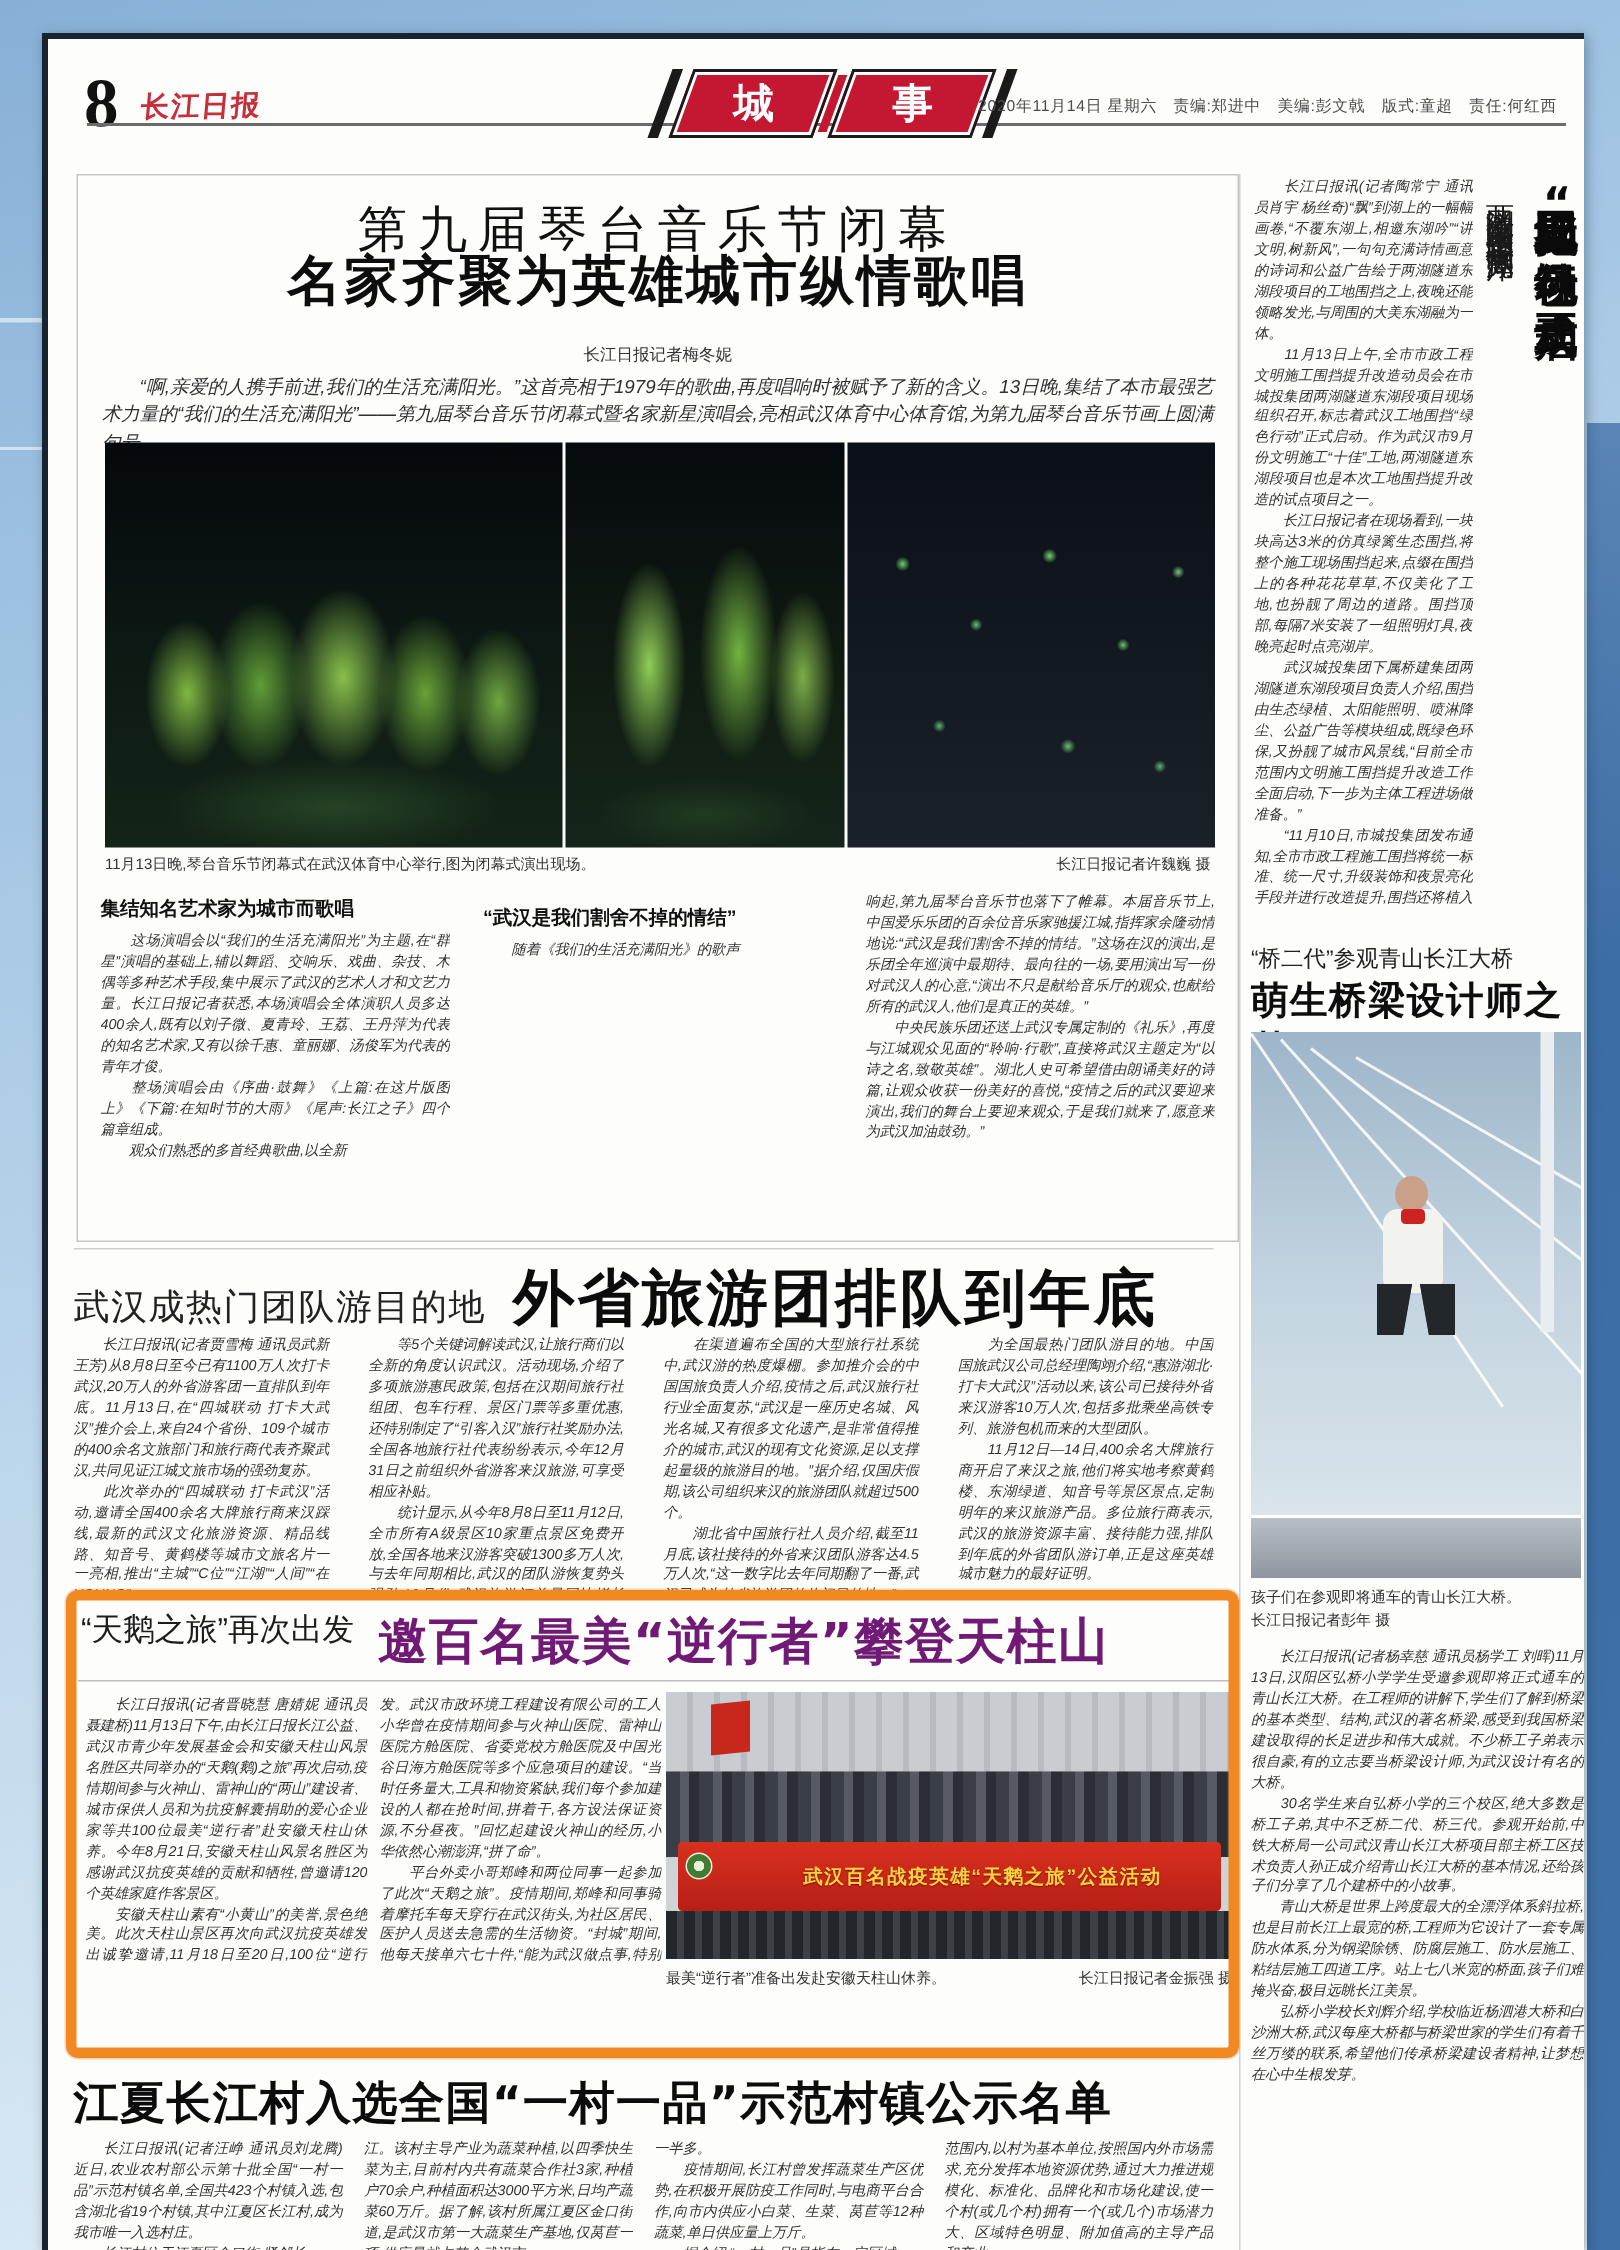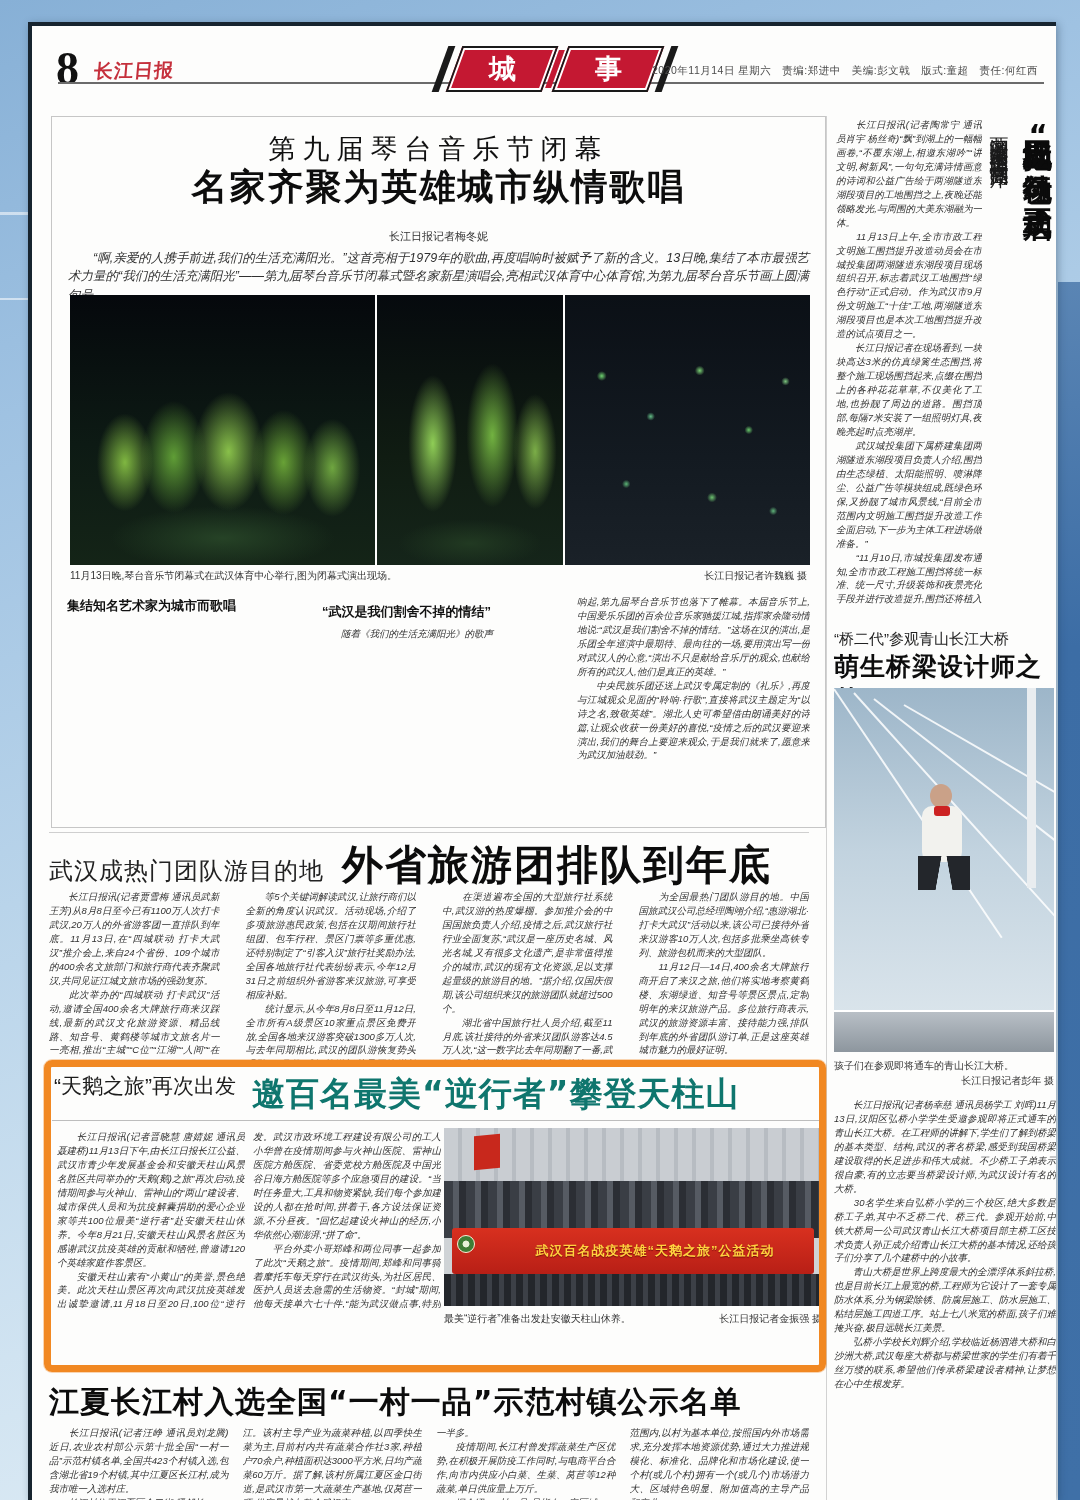--- a/index.html
+++ b/index.html
@@ -30,21 +30,21 @@
   .sb-gap { width:7px; }
   .sb-red { flex:1; background:#c41832; border:2px solid #1a1a1a; outline:2px solid #fff;
     outline-offset:-4px; display:flex; align-items:center; justify-content:center; }
   .sb-red span { transform:skewX(20deg); color:#fff; font-size:27px; font-weight:bold; }
   .sb-slash { width:6px; background:#c41832; margin:4px 2px; }
 
   
   .art-a { position:absolute; left:19px; top:90px; width:775px; height:712px;
     border:1px solid #c6c6c6; background:#fdfdfc; }
   .a-kicker { position:absolute; top:14px; width:100%; text-align:center;
-    font-size:27px; font-weight:500; letter-spacing:7px; color:#111; }
+    font-size:33px; font-weight:500; letter-spacing:7px; color:#111; }
   .a-headline { position:absolute; top:46px; width:100%; text-align:center;
     font-size:36px; font-weight:800; letter-spacing:2px; color:#0d0d0d;
     font-family:"DejaVu Sans","Liberation Sans",sans-serif; }
   .a-byline { position:absolute; top:112px; width:100%; text-align:center; font-size:11px; color:#333; }
   .a-lead { position:absolute; top:132px; left:16px; right:16px; font-size:13px; line-height:1.65;
     text-align:justify; color:#222; }
   .photo { position:absolute; top:178px; height:270px; overflow:hidden; background:#0a1014; }
   .photo-1 { left:18px; width:305px;
     background:radial-gradient(ellipse 40px 70px at 18% 62%,rgba(140,200,70,.9),transparent 70%),
       radial-gradient(ellipse 46px 80px at 34% 60%,rgba(110,180,60,.85),transparent 70%),
@@ -103,40 +103,40 @@
   .kid-scarf { position:absolute; left:100px; top:118px; width:16px; height:10px; background:#c22;
     border-radius:3px; }
   .kid-legs { position:absolute; left:84px; top:168px; width:52px; height:34px;
     background:linear-gradient(100deg,#23262b 40%,transparent 41%),
                linear-gradient(80deg,transparent 59%,#23262b 60%); }
   .c-deck { position:absolute; bottom:0; left:0; right:0; height:40px;
     background:linear-gradient(180deg,#b8bfc6,#8d969e);
     box-shadow:0 -2px 0 #fff; }
   .c-caption { position:absolute; left:802px; top:1032px; width:220px; font-size:10px;
     color:#333; line-height:1.5; }
-  .c-caption .credit { text-align:right; }
+  .c-caption .credit { text-align:left; }
   .c-body { position:absolute; left:802px; top:1072px; width:222px; height:402px; overflow:hidden; }
 
   .col-rule-v { position:absolute; left:794px; top:90px; width:1px; height:1384px; background:#d2d2d2; }
 
   
   .d-rule { position:absolute; left:17px; top:806px; width:760px; height:1px; background:#cfcfcf; }
   .d-header { position:absolute; left:17px; top:812px; width:760px; display:flex;
     align-items:baseline; gap:18px; white-space:nowrap; }
   .d-kicker { font-size:24px; font-weight:400; color:#222; letter-spacing:1px;font-family:Liberation Mono, monospace; }
   .d-headline { font-size:41px; font-weight:800; letter-spacing:2px; color:#0c0c0c;
     font-family:"DejaVu Sans","Liberation Sans",sans-serif; }
   .d-cols { position:absolute; left:17px; top:864px; width:760px; height:172px; display:flex; gap:26px; }
   .d-col { flex:1; overflow:hidden; }
 
   
   .e-header { position:absolute; left:22px; top:1046px; width:766px; display:flex;
     align-items:flex-start; gap:16px; white-space:nowrap; }
   .e-kicker { font-size:21px; font-weight:400; color:#1c1c1c; }
-  .e-headline { font-size:33px; font-weight:800; letter-spacing:1px; color:#0f766e;
+  .e-headline { font-size:33px; font-weight:800; letter-spacing:1px; color:#701a75;
     font-family:"DejaVu Sans","Liberation Sans",sans-serif; }
   .e-rule { position:absolute; left:20px; top:1094px; width:768px; height:1px; background:#bdbdbd; }
   .e-col1 { position:absolute; left:25px; top:1104px; width:188px; height:178px; overflow:hidden; }
   .e-col2 { position:absolute; left:221px; top:1104px; width:188px; height:178px; overflow:hidden; }
   .e-photo { position:absolute; left:412px; top:1102px; width:378px; height:178px; overflow:hidden;
     background:#cfd3d6; }
   .ph-building { position:absolute; top:0; left:0; right:0; height:34%;
     background:repeating-linear-gradient(90deg,#c9cdd2 0 14px,#b7bcc2 14px 18px),
                linear-gradient(180deg,rgba(190,205,215,.5),rgba(170,175,180,.2)); }
   .ph-crowd { position:absolute; top:30%; left:0; right:0; height:32%;
@@ -202,20 +202,23 @@
     <div class="photo photo-1"></div>
     <div class="photo photo-2"></div>
     <div class="photo photo-3"></div>
     <div class="a-caption">
       <span>11月13日晚,琴台音乐节闭幕式在武汉体育中心举行,图为闭幕式演出现场。</span>
       <span>长江日报记者许魏巍 摄</span>
     </div>
     <div class="a-cols">
       <div class="a-col">
         <div class="subhead">集结知名艺术家为城市而歌唱</div>
+        <div class="bt">　　这场演唱会以“我们的生活充满阳光”为主题,在“群星”演唱的基础上,辅以舞蹈、交响乐、戏曲、杂技、木偶等多种艺术手段,集中展示了武汉的艺术人才和文艺力量。长江日报记者获悉,本场演唱会全体演职人员多达400余人,既有以刘子微、夏青玲、王荔、王丹萍为代表的知名艺术家,又有以徐千惠、童丽娜、汤俊军为代表的青年才俊。
+　　整场演唱会由《序曲·鼓舞》《上篇:在这片版图上》《下篇:在知时节的大雨》《尾声:长江之子》四个篇章组成。
+　　观众们熟悉的多首经典歌曲,以全新</div>
       </div>
       <div class="a-col">
         <div class="subhead mid">“武汉是我们割舍不掉的情结”</div>
         <div class="bt">　　随着《我们的生活充满阳光》的歌声</div>
       </div>
       <div class="a-col">
         <div class="bt">响起,第九届琴台音乐节也落下了帷幕。本届音乐节上,中国爱乐乐团的百余位音乐家驰援江城,指挥家余隆动情地说:“武汉是我们割舍不掉的情结。”这场在汉的演出,是乐团全年巡演中最期待、最向往的一场,要用演出写一份对武汉人的心意,“演出不只是献给音乐厅的观众,也献给所有的武汉人,他们是真正的英雄。”
 　　中央民族乐团还送上武汉专属定制的《礼乐》,再度与江城观众见面的“聆响·行歌”,直接将武汉主题定为“以诗之名,致敬英雄”。湖北人史可希望借由朗诵美好的诗篇,让观众收获一份美好的喜悦,“疫情之后的武汉要迎来演出,我们的舞台上要迎来观众,于是我们就来了,愿意来为武汉加油鼓劲。”</div>
       </div>
     </div>

